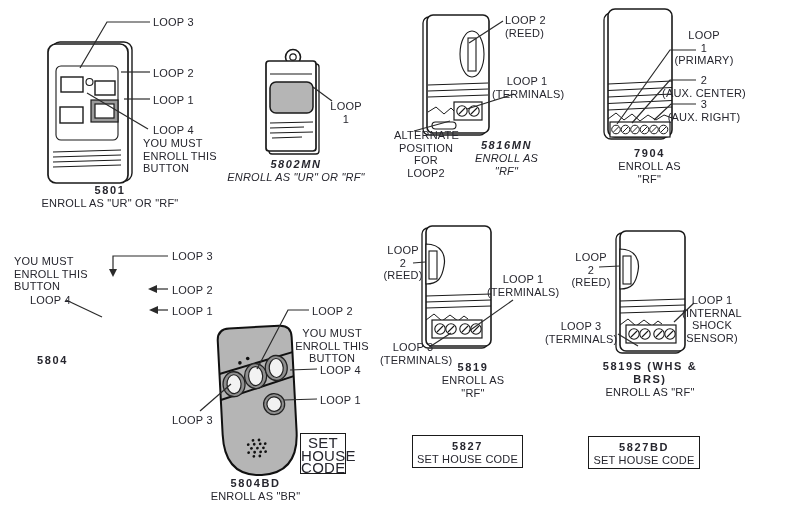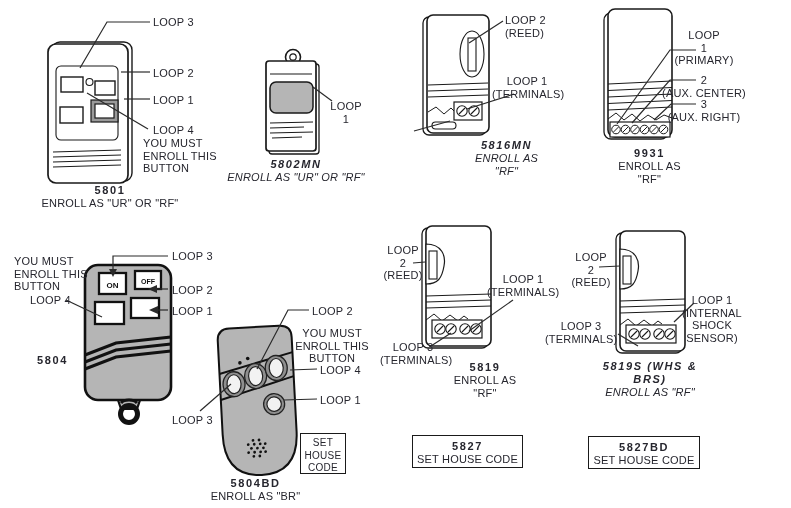--- a/index.html
+++ b/index.html
@@ -11,21 +11,21 @@
   #leaders { position:absolute; left:0; top:0; pointer-events:none; }
   .lbl { position:absolute; font-size:11px; line-height:12.5px; letter-spacing:0.2px;
          white-space:pre-line; }
   .ctr { text-align:center; }
   .cap { position:absolute; text-align:center; }
   .cap-model { font-size:11px; font-weight:bold; letter-spacing:1.6px; line-height:13px; }
   .cap-sub { font-size:11px; letter-spacing:0.2px; line-height:12.5px; white-space:pre-line; }
   .code-box { position:absolute; border:1.4px solid #1a1a1a; background:#fff; text-align:center;
               padding-top:4px; }
   .shc-box { position:absolute; border:1.4px solid #1a1a1a; background:#fff; text-align:center;
-             font-size:10px; line-height:12.5px; white-space:pre-line; padding-top:3px;
+             font-size:15px; line-height:12.5px; white-space:pre-line; padding-top:3px;
              letter-spacing:0.3px; }
   .ln { stroke:#2a2a2a; stroke-width:1.2; fill:none; }
   .ah { fill:#2a2a2a; stroke:none; }
 </style>
 </head>
 <body>
 
 <div class="page">
 
   <div class="dev" style="left:42px; top:36px;">
@@ -111,39 +111,20 @@
         <circle cx="45.5" cy="125.5" r="4.3"></circle>
           <line x1="43" y1="128" x2="48" y2="123"></line>
         <circle cx="55" cy="125.5" r="4.3"></circle>
           <line x1="52.5" y1="128" x2="57.5" y2="123"></line>
         <circle cx="64.5" cy="125.5" r="4.3"></circle>
           <line x1="62" y1="128" x2="67" y2="123"></line>
       </g>
     </svg>
   </div>
 
-  <div class="dev" style="left:80px; top:260px;">
-    <svg width="96" height="165" viewBox="0 0 96 165">
-      <rect x="5" y="5" width="86" height="135" rx="13" fill="#b5b5b5" stroke="#111" stroke-width="2.6"></rect>
-      <rect x="19" y="13" width="27" height="21" fill="#fff" stroke="#111" stroke-width="2.3"></rect>
-      <text x="32.5" y="27.5" font-size="8" font-weight="bold" text-anchor="middle" fill="#111" font-family="Liberation Sans, sans-serif">ON</text>
-      <rect x="55" y="11" width="26" height="18" fill="#fff" stroke="#111" stroke-width="2.3"></rect>
-      <text x="68" y="24" font-size="7" font-weight="bold" text-anchor="middle" fill="#111" font-family="Liberation Sans, sans-serif">OFF</text>
-      <rect x="15" y="42" width="29" height="22" fill="#fff" stroke="#111" stroke-width="2.3"></rect>
-      <rect x="51" y="38" width="28" height="20" fill="#fff" stroke="#111" stroke-width="2.3"></rect>
-      <g stroke="#111" stroke-width="3" fill="none">
-        <polyline points="5,95 36,83 91,77"></polyline>
-        <polyline points="5,102 36,90 91,84"></polyline>
-        <polyline points="5,109 36,97 91,91"></polyline>
-      </g>
-      <path d="M38,140 L41,149 L57,149 L60,140 Z" fill="#b5b5b5" stroke="#111" stroke-width="2.2"></path>
-      <path d="M41,143 C44,139 54,139 57,143" fill="none" stroke="#111" stroke-width="3"></path>
-      <circle cx="49" cy="154" r="8.5" fill="none" stroke="#111" stroke-width="5"></circle>
-    </svg>
-  </div>
 
   <div class="dev" style="left:211px; top:321px; transform:rotate(-3deg);">
     <svg width="94" height="162" viewBox="0 0 94 162">
       <path d="M22,6 L72,6 Q84,6 84,18 L84,112 Q84,154 47,154 Q10,154 10,112 L10,18 Q10,6 22,6 Z" fill="#b5b5b5" stroke="#111" stroke-width="2"></path>
       <circle cx="31" cy="41" r="1.8" fill="#111"></circle>
       <circle cx="39" cy="37" r="1.8" fill="#111"></circle>
       <line x1="10" y1="51" x2="84" y2="33" stroke="#111" stroke-width="2"></line>
       <line x1="10" y1="77" x2="84" y2="57" stroke="#111" stroke-width="2"></line>
       <g>
         <ellipse cx="24" cy="62" rx="11" ry="12.5" fill="#8f8f8f" stroke="#222" stroke-width="1.3"></ellipse>
@@ -282,34 +263,37 @@
 1</div>
   <div class="cap" style="left:226px; top:158px; width:140px;font-style:italic;">
     <div class="cap-model">5802MN</div>
     <div class="cap-sub">ENROLL AS "UR" OR "RF"</div>
   </div>
 
   <div class="lbl" style="left:505px; top:14px;">LOOP 2
 (REED)</div>
   <div class="lbl ctr" style="left:492px; top:75px; width:70px;">LOOP 1
 (TERMINALS)</div>
+  <div class="lbl ctr" style="left:394px; top:129px; width:64px;">ALTERNATE
+POSITION
+FOR LOOP2</div>
   <div class="cap" style="left:464px; top:139px; width:85px;font-style:italic;">
     <div class="cap-model">5816MN</div>
     <div class="cap-sub">ENROLL AS "RF"</div>
   </div>
 
   <div class="lbl ctr" style="left:660px; top:29px; width:88px;">LOOP
 1
 (PRIMARY)</div>
   <div class="lbl ctr" style="left:660px; top:74px; width:88px;">2
 (AUX. CENTER)</div>
   <div class="lbl ctr" style="left:660px; top:98px; width:88px;">3
 (AUX. RIGHT)</div>
   <div class="cap" style="left:607px; top:147px; width:85px;">
-    <div class="cap-model">9931</div>
+    <div class="cap-model">7904</div>
     <div class="cap-sub">ENROLL AS "RF"</div>
   </div>
 
   <div class="lbl" style="left:14px; top:255px;">YOU MUST
 ENROLL THIS
 BUTTON</div>
   <div class="lbl" style="left:30px; top:294px;">LOOP 4</div>
   <div class="lbl" style="left:172px; top:250px;">LOOP 3</div>
   <div class="lbl" style="left:172px; top:284px;">LOOP 2</div>
   <div class="lbl" style="left:172px; top:305px;">LOOP 1</div>
@@ -332,35 +316,35 @@
     <div class="cap-sub">ENROLL AS "BR"</div>
   </div>
 
   <div class="lbl ctr" style="left:379px; top:244px; width:48px;">LOOP
 2
 (REED)</div>
   <div class="lbl ctr" style="left:487px; top:273px; width:72px;">LOOP 1
 (TERMINALS)</div>
   <div class="lbl ctr" style="left:380px; top:341px; width:66px;">LOOP 3
 (TERMINALS)</div>
-  <div class="cap" style="left:444px; top:361px; width:82px;">
+  <div class="cap" style="left:432px; top:361px; width:82px;">
     <div class="cap-model">5819</div>
     <div class="cap-sub">ENROLL AS "RF"</div>
   </div>
 
   <div class="lbl ctr" style="left:567px; top:251px; width:48px;">LOOP
 2
 (REED)</div>
   <div class="lbl ctr" style="left:676px; top:294px; width:72px;">LOOP 1
 (INTERNAL
 SHOCK
 SENSOR)</div>
   <div class="lbl ctr" style="left:545px; top:320px; width:72px;">LOOP 3
 (TERMINALS)</div>
-  <div class="cap" style="left:585px; top:360px; width:130px;font-style:italic;">
+  <div class="cap" style="left:585px; top:360px; width:130px;">
     <div class="cap-model">5819S (WHS &amp; BRS)</div>
     <div class="cap-sub">ENROLL AS "RF"</div>
   </div>
 
   <div class="code-box" style="left:412px; top:435px; width:111px; height:33px;">
     <div class="cap-model">5827</div>
     <div class="cap-sub">SET HOUSE CODE</div>
   </div>
   <div class="code-box" style="left:588px; top:436px; width:112px; height:33px;">
     <div class="cap-model">5827BD</div>

